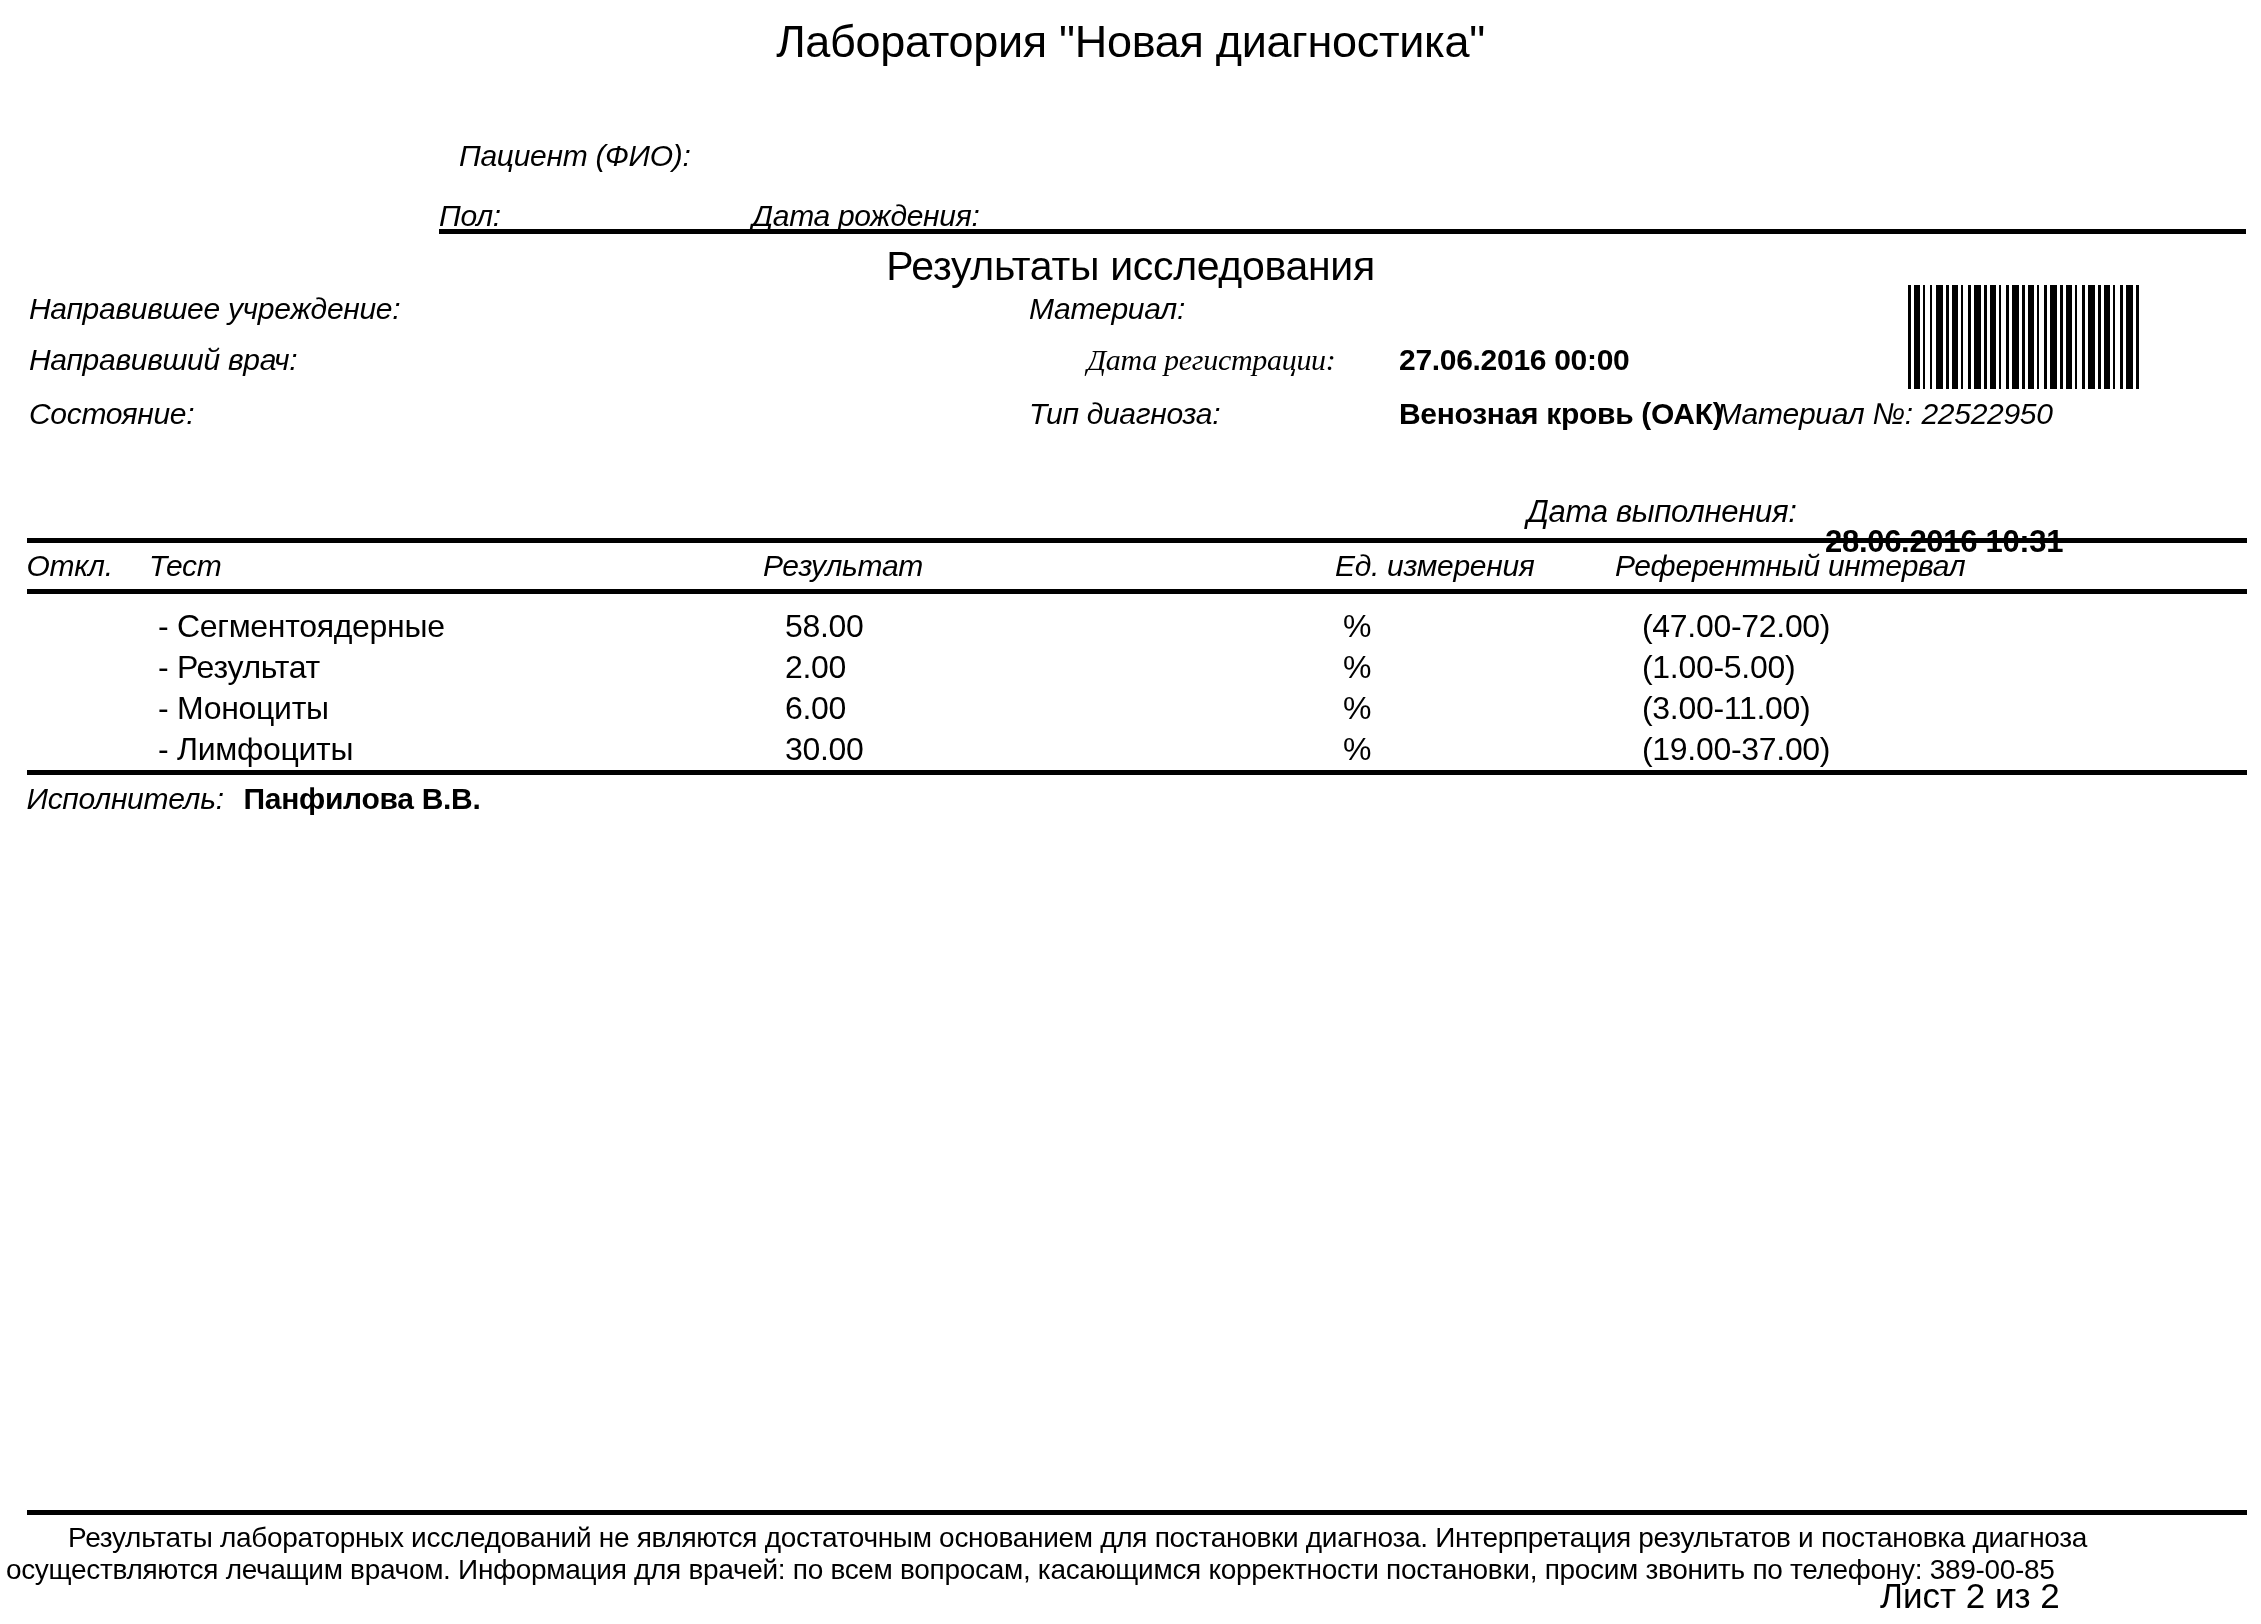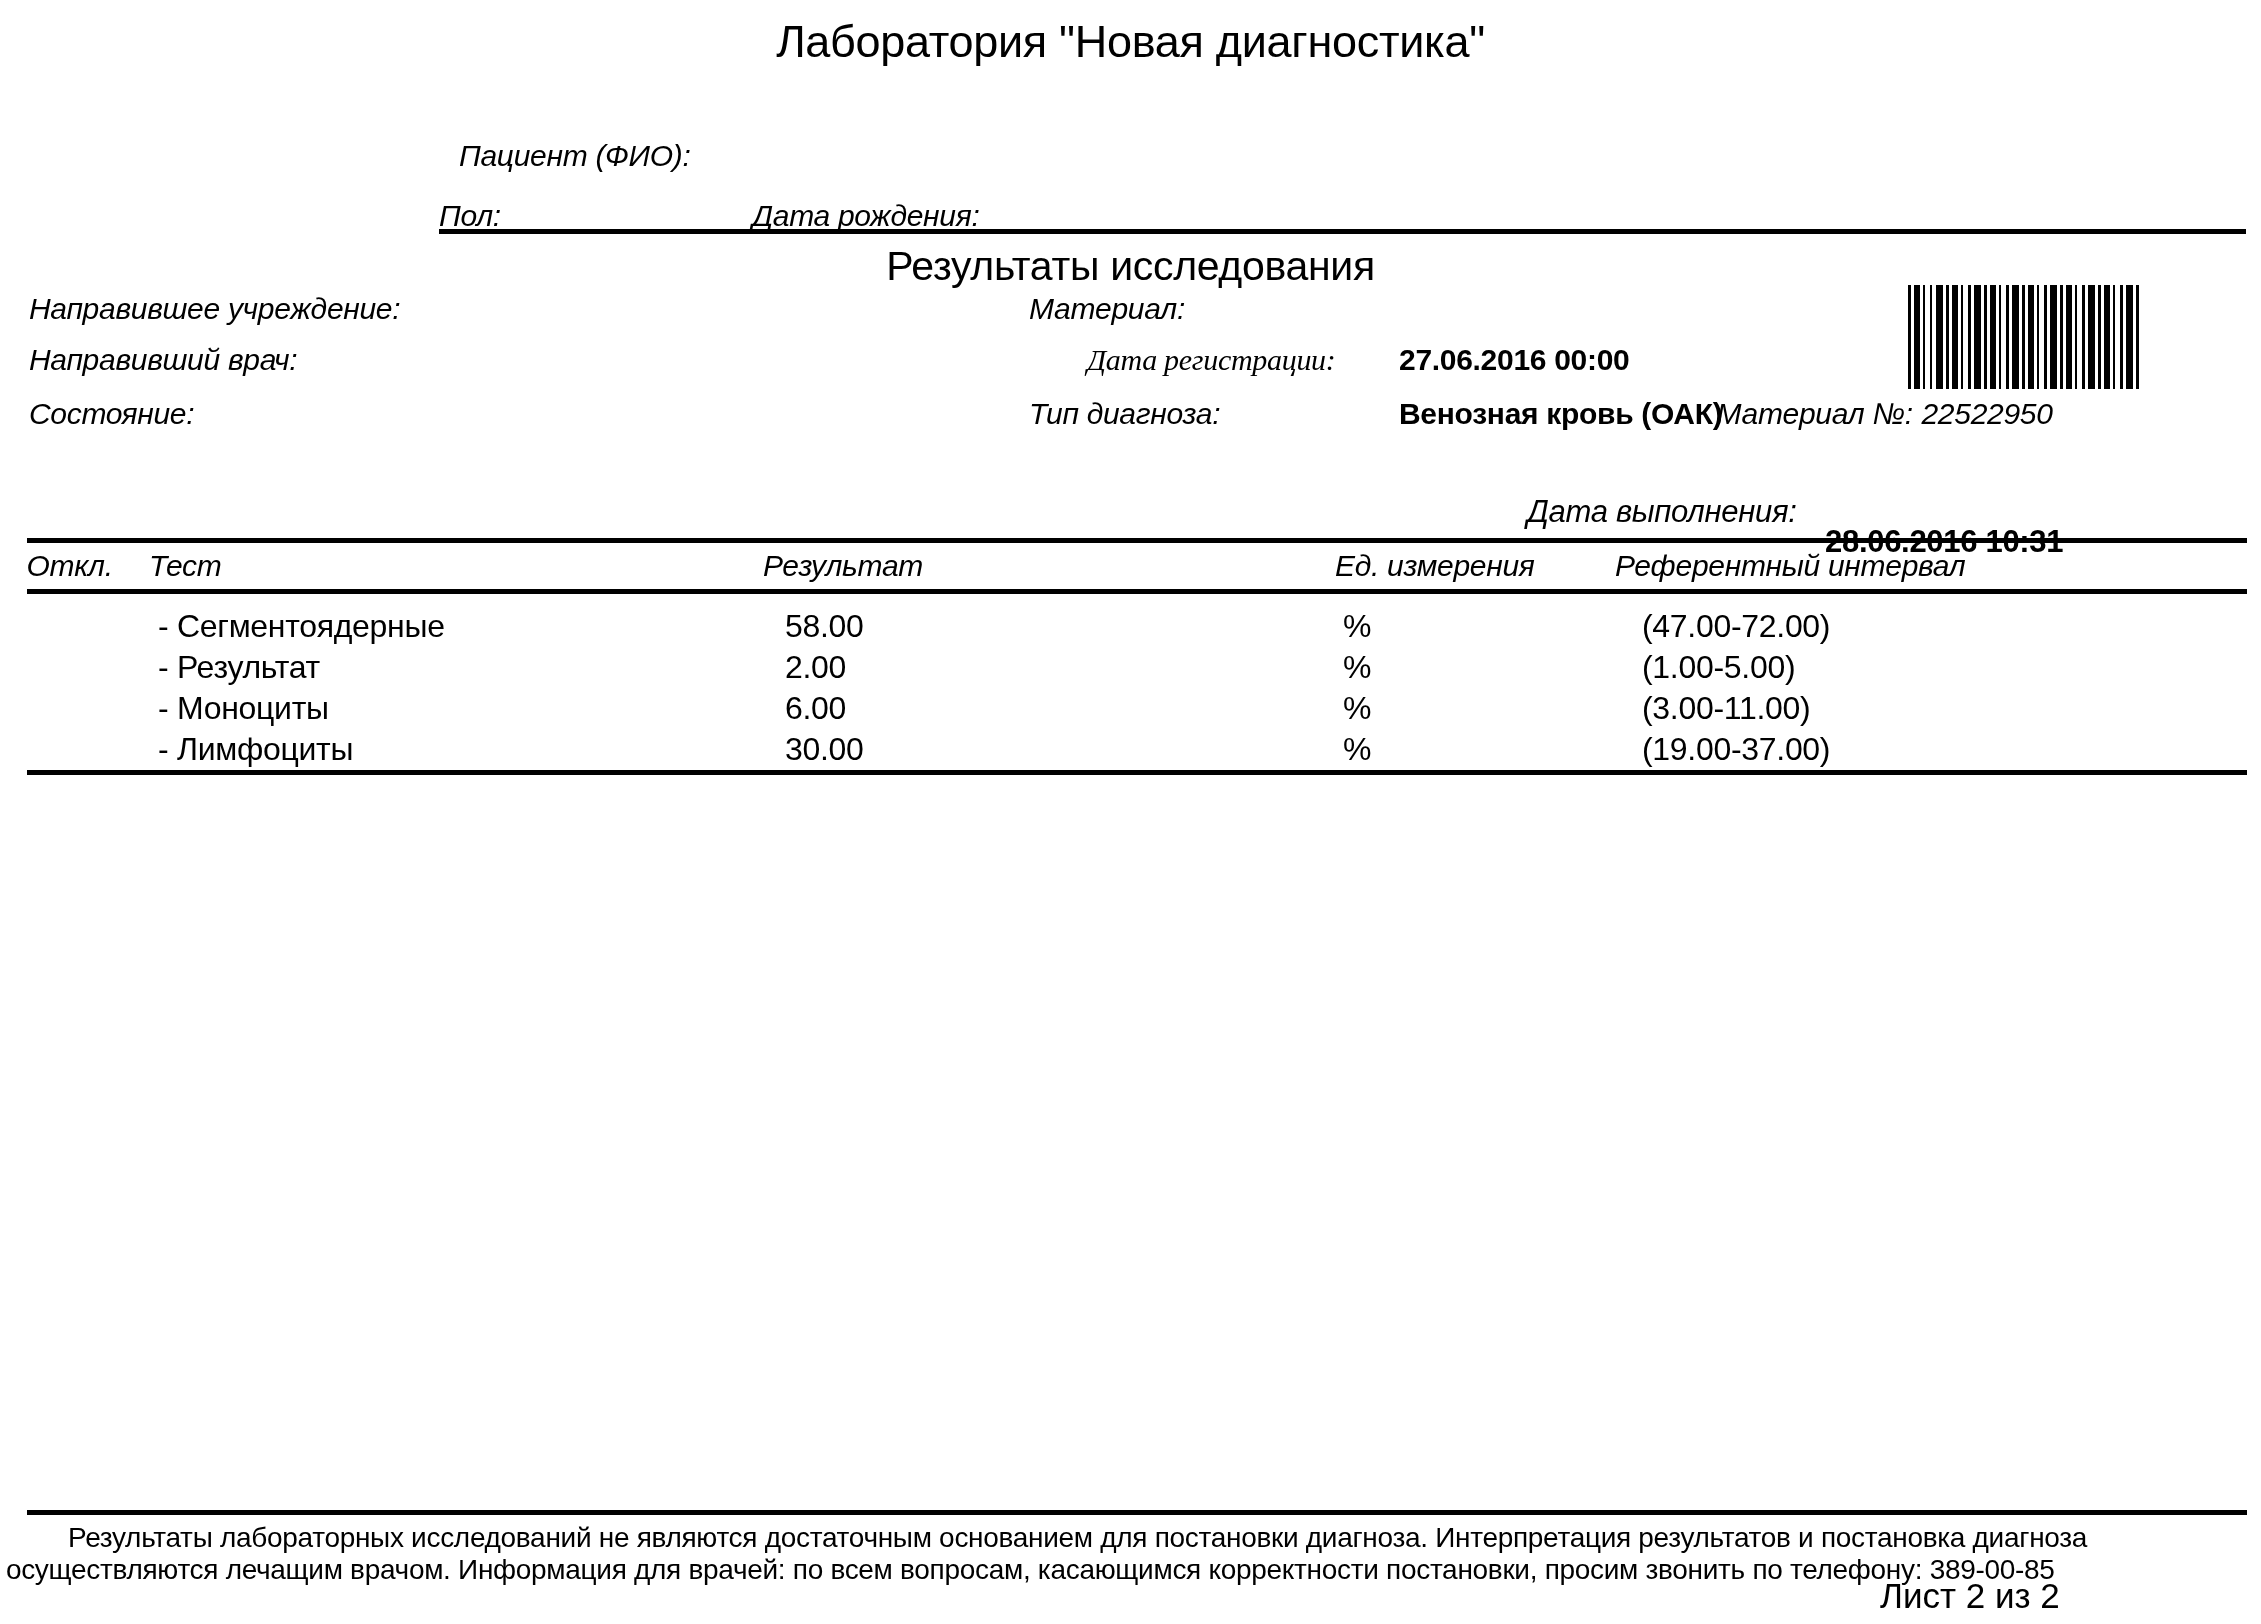--- a/index.html
+++ b/index.html
@@ -134,20 +134,24 @@
         <span class="cell col-dev"></span>
         <span class="cell col-test">- Лимфоциты</span>
         <span class="cell col-result">30.00</span>
         <span class="cell col-units">%</span>
         <span class="cell col-ref">(19.00-37.00)</span>
       </div>
     </div>
 
   <div class="rule rule-body"></div>
 
+  <div class="abs exec-row">
+    <span class="it">Исполнитель:</span>
+    <span class="b name">Панфилова В.В.</span>
+  </div>
 
   <div class="rule rule-footer"></div>
   <div class="abs footer-line1">Результаты лабораторных исследований не являются достаточным основанием для постановки диагноза. Интерпретация результатов и постановка диагноза</div>
   <div class="abs footer-line2">осуществляются лечащим врачом. Информация для врачей: по всем вопросам, касающимся корректности постановки, просим звонить по телефону: 389-00-85</div>
   <div class="abs page-label">Лист 2 из 2</div>
 
 </div>
 
 
 </body></html>

